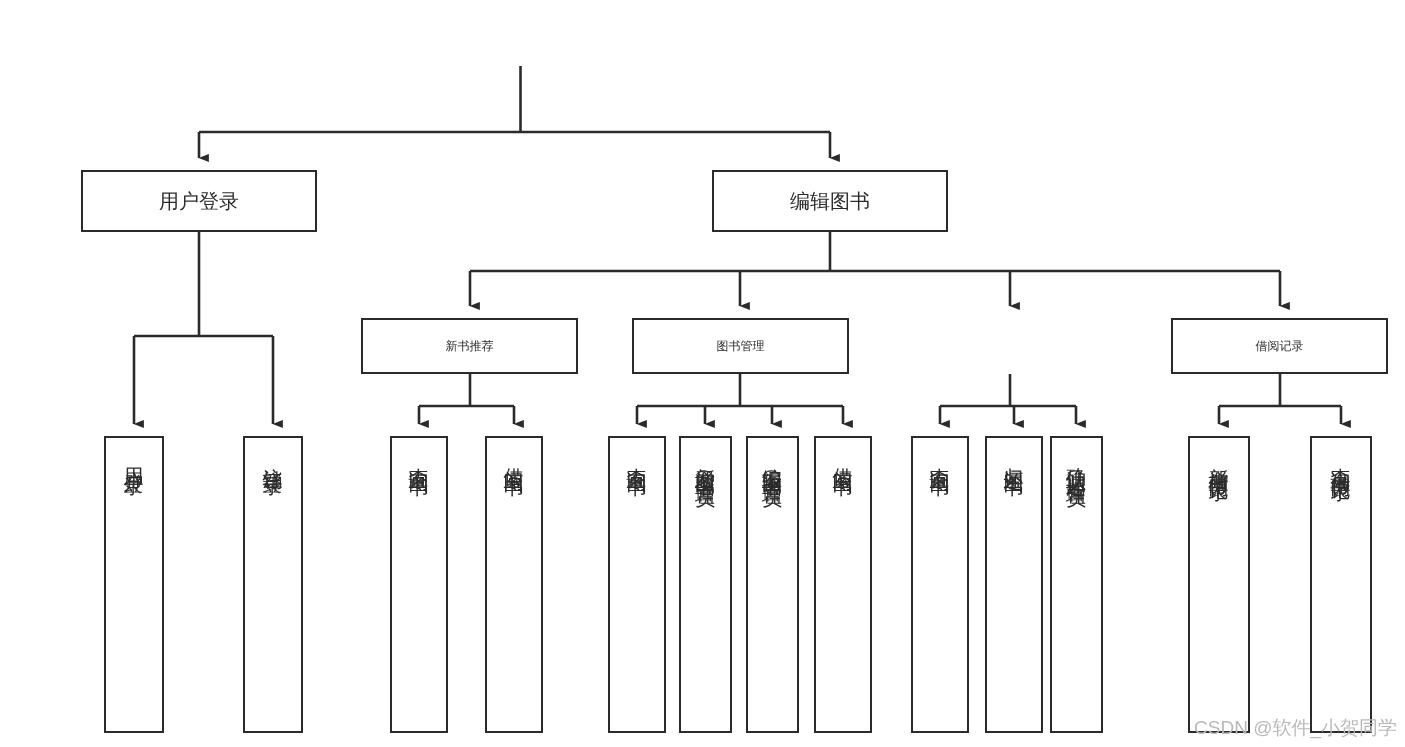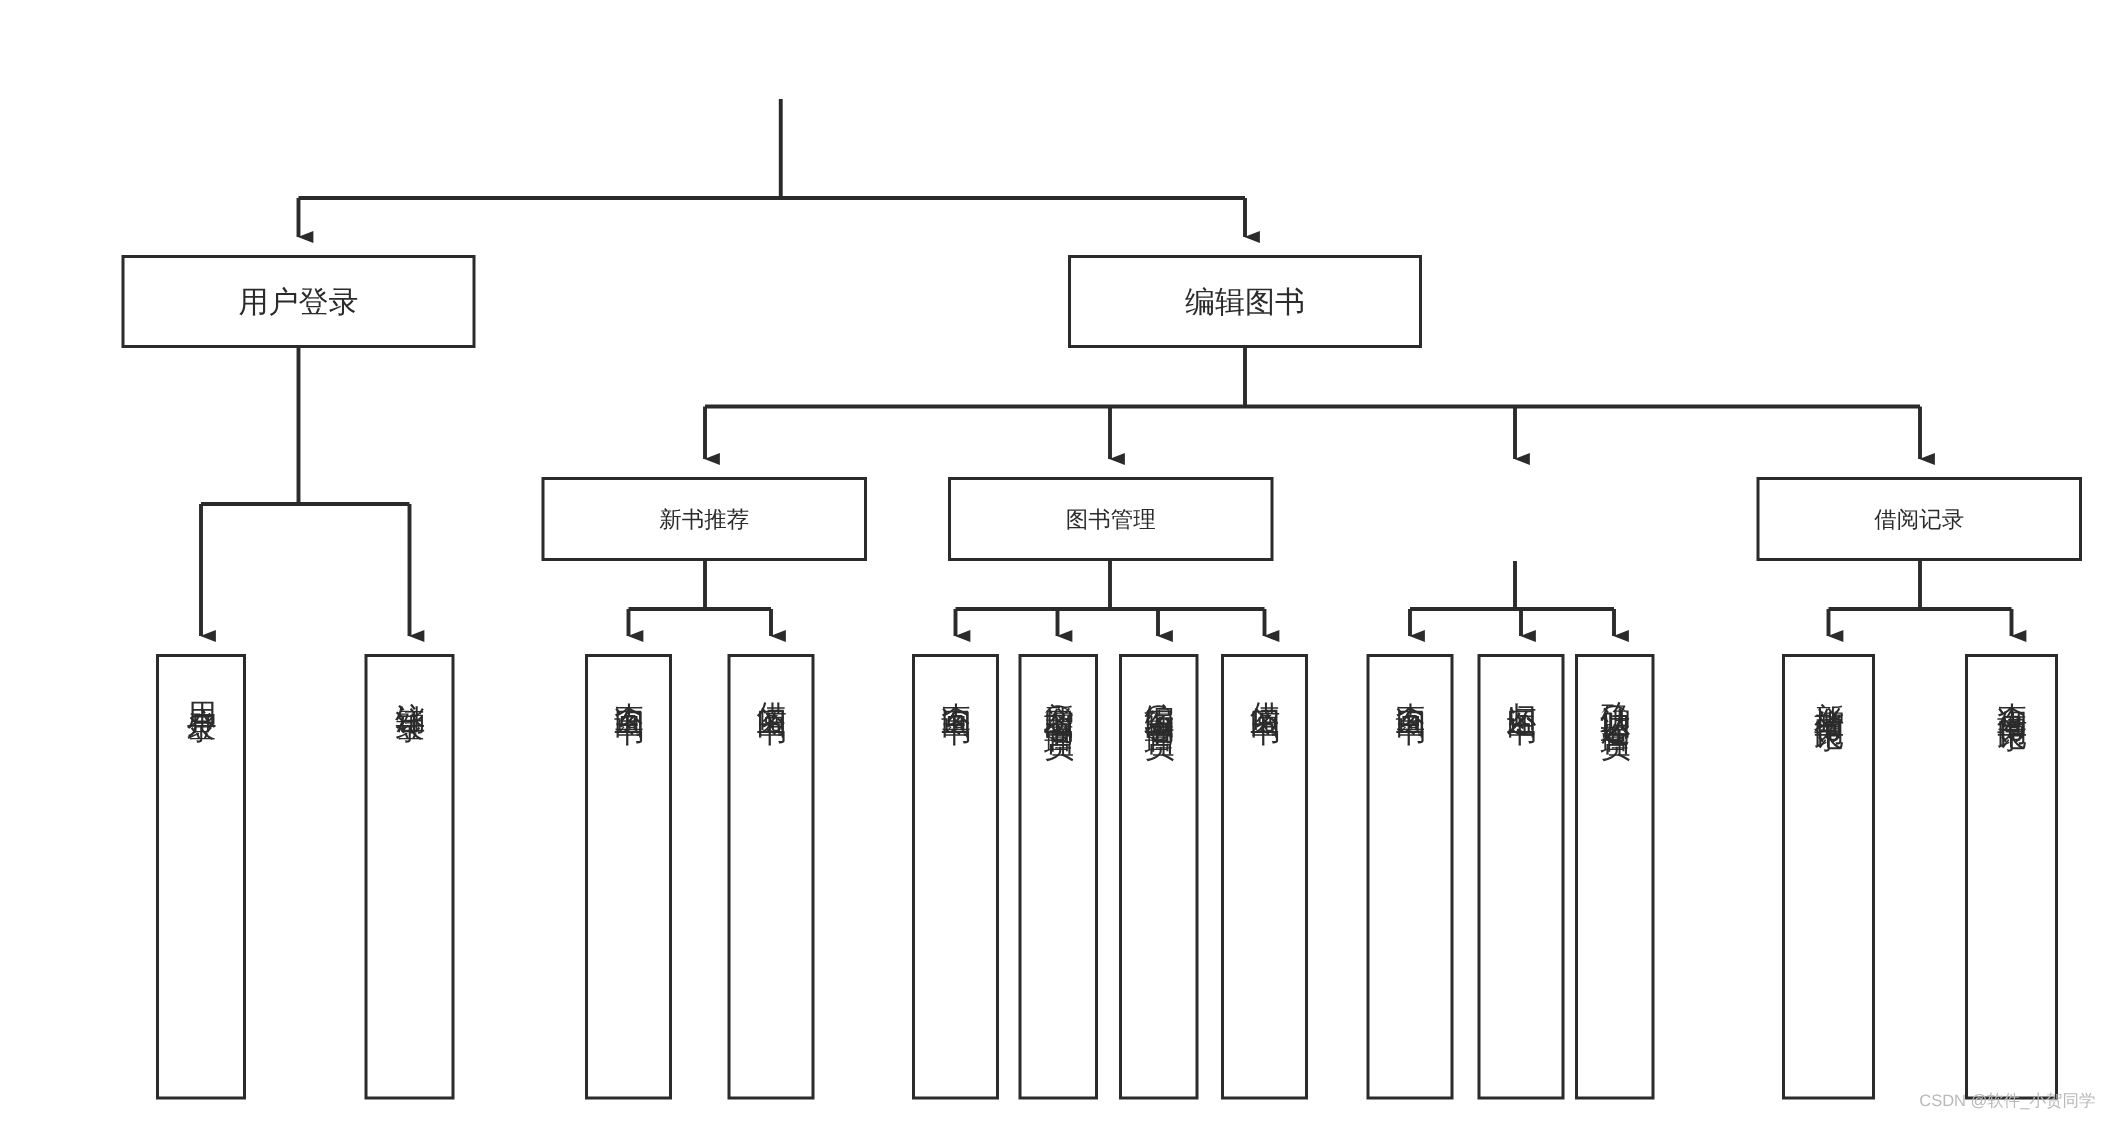--- a/index.html
+++ b/index.html
@@ -37,40 +37,40 @@
     color: #2b2b2b;
     z-index: 2;
   }
   .node.root {
     font-size: 21px;
   }
   .node.lvl1 {
     font-size: 20px;
   }
   .node.lvl2 {
-    font-size: 15px;
+    font-size: 12px;
   }
   .node.leaf {
     font-size: 20px;
     padding: 14px 0;
     align-items: flex-start;
     justify-content: center;
   }
   .vtext {
     writing-mode: vertical-rl;
     text-orientation: upright;
     letter-spacing: 3px;
     line-height: 1;
     white-space: nowrap;
   }
   .watermark {
     position: absolute;
     right: 8px;
     bottom: 6px;
-    font-size: 11px;
+    font-size: 19px;
     color: #b9b9b9;
     z-index: 3;
     white-space: nowrap;
     font-family: "Liberation Sans", "DejaVu Sans", sans-serif;
   }
 </style>
 </head>
 <body>
 
 <div id="canvas">

